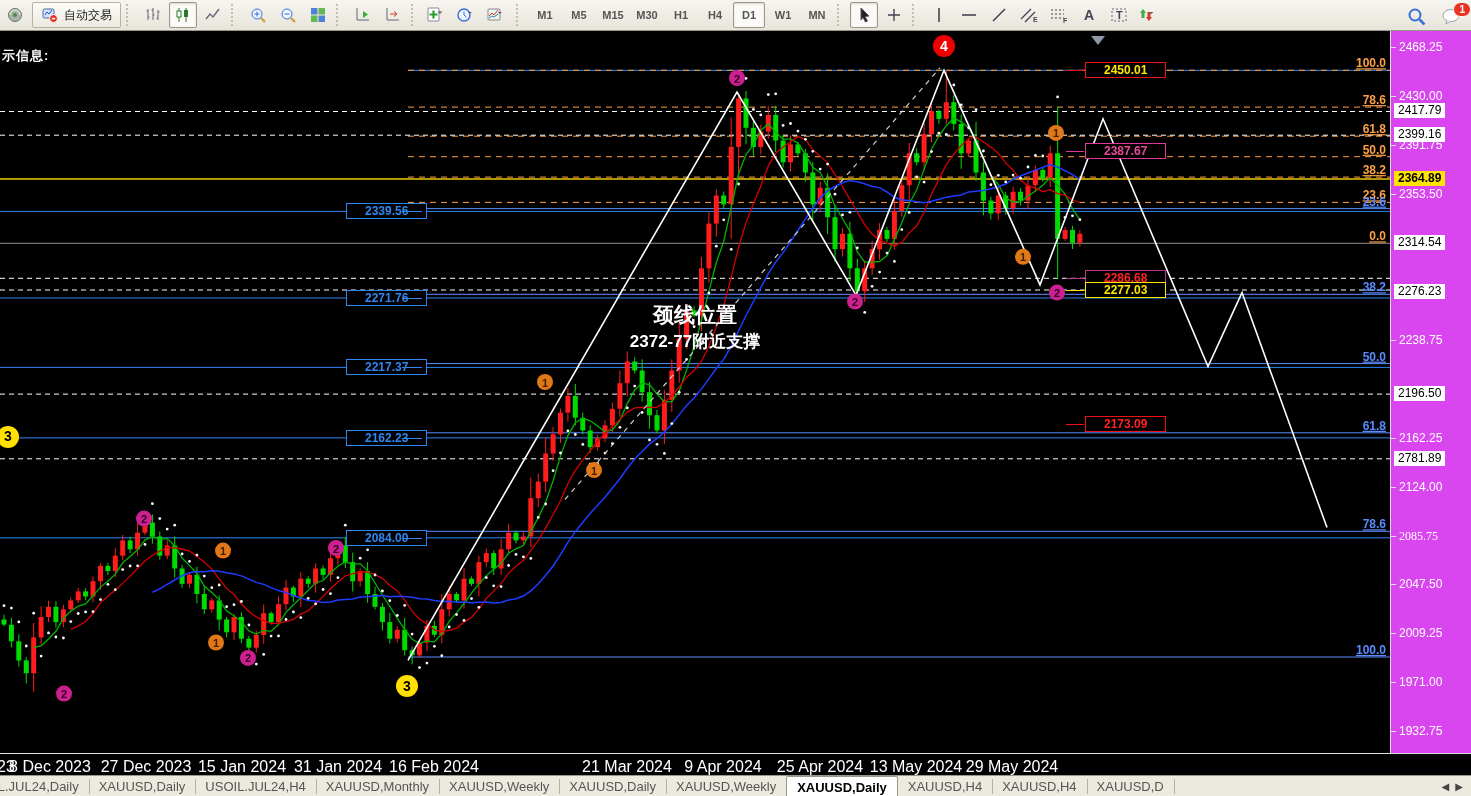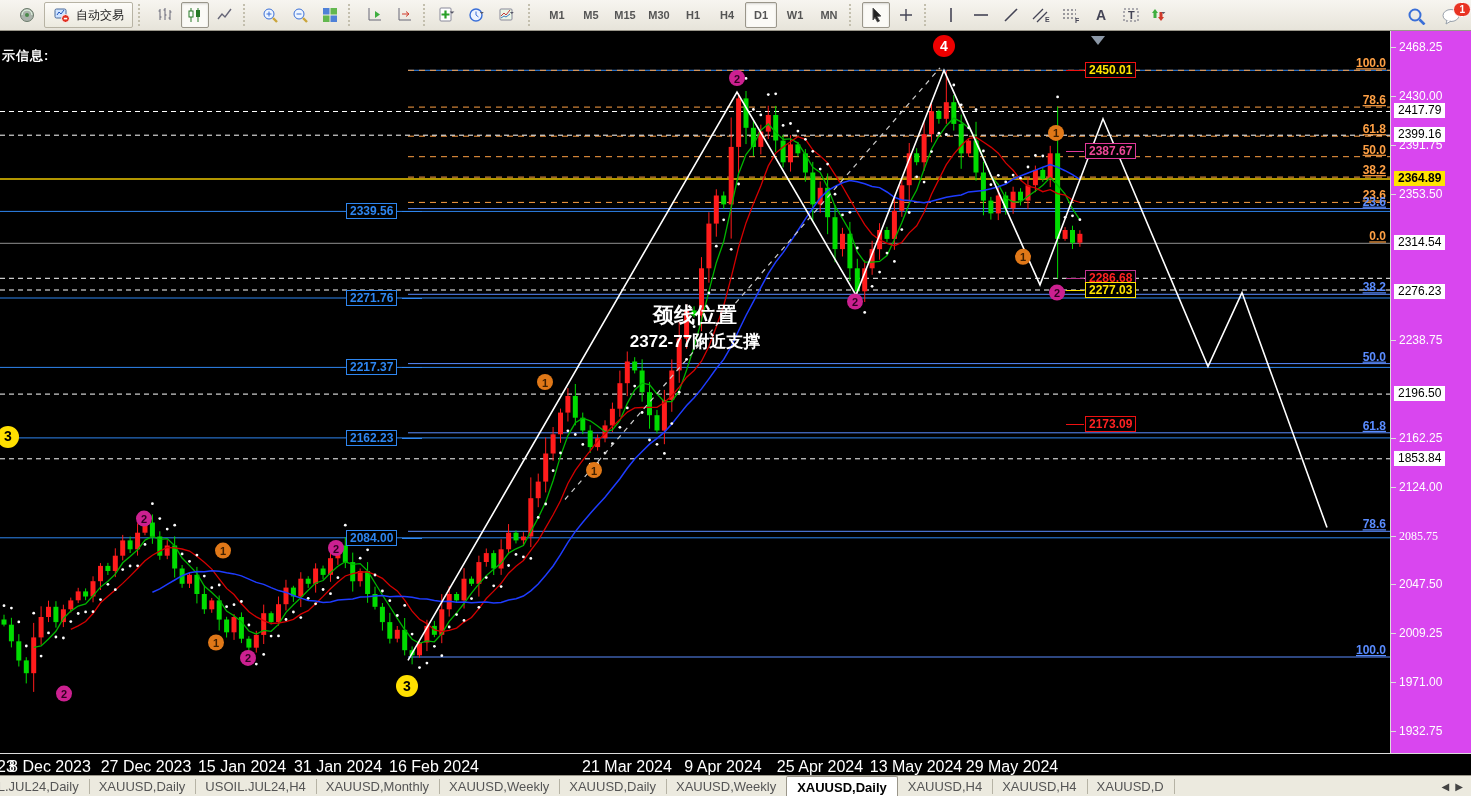--- a/index.html
+++ b/index.html
@@ -1,20 +1,20 @@
 <!DOCTYPE html>
 <html><head>
 <meta charset="utf-8">
 <style>
   html,body{margin:0;padding:0;background:#000;width:1471px;height:796px;overflow:hidden;
     font-family:"Liberation Sans",sans-serif;-webkit-font-smoothing:none;}
   
   .toolbar{position:absolute;left:0;top:0;width:1471px;height:31px;
     background:linear-gradient(#f7f5f0,#e7e4da);border-bottom:1px solid #9a968a;
-    display:flex;align-items:center;padding-left:12px;box-sizing:border-box;}
+    display:flex;align-items:center;padding-left:0;box-sizing:border-box;}
   .tbtn{height:24px;min-width:26px;display:flex;align-items:center;justify-content:center;
     border:1px solid transparent;border-radius:2px;margin:0 1px;color:#444;}
   .tbtn.pressed{background:#fbfaf6;border:1px solid #9a968a;box-shadow:inset 0 1px 2px rgba(0,0,0,.15);}
   .tbtn.txt{font-size:11px;font-weight:bold;color:#555;padding:0 4px;min-width:22px;}
   .tsep{width:7px;height:22px;margin:0 3px;border-left:2px dotted #c3bfae;}
   .autotrade{display:flex;align-items:center;gap:5px;padding:0 8px;height:24px;
     border:1px solid #b7b3a4;border-radius:2px;background:linear-gradient(#fdfcf9,#eceadf);
     font-size:12px;color:#222;margin:0 2px;}
   .tb-right{position:absolute;right:8px;top:0;height:31px;display:flex;align-items:center;gap:14px;}
   .chat-badge{position:absolute;top:-5px;right:-8px;background:#e83323;color:#fff;font-size:10px;
@@ -24,21 +24,21 @@
   .chart-wrap svg{position:absolute;left:0;top:0;}
   .info-label{position:absolute;left:2px;top:16px;color:#fff;font-size:13px;font-weight:bold;
     letter-spacing:1px;pointer-events:none;}
   .annotation{position:absolute;left:0;top:269px;width:1390px;text-align:center;color:#fff;
     font-weight:bold;pointer-events:none;line-height:1.45;}
   .annotation .t1{font-size:21px;}
   .annotation .t2{font-size:17px;}
   .shift-tri{position:absolute;left:1091px;top:5px;width:0;height:0;
     border-left:7px solid transparent;border-right:7px solid transparent;border-top:9px solid #8b97a6;}
   .lbox{position:absolute;height:14px;line-height:14px;font-size:12px;font-weight:bold;
-    padding:0 3px;background:#000;white-space:nowrap;pointer-events:none;}
+    padding:0 18px;background:#000;white-space:nowrap;pointer-events:none;}
   .lbox.blue{color:#2e86f0;border:1px solid #2e86f0;}
   .leader{position:absolute;height:0;border-top:1px solid;pointer-events:none;}
   
   .yaxis{position:absolute;left:1390px;top:31px;width:81px;height:722px;background:#d946ef;
     border-left:1px solid #dcdcdc;color:#fff;font-size:12px;}
   .ytick{position:absolute;left:8px;height:14px;line-height:14px;white-space:nowrap;}
   .ytick::before{content:"";position:absolute;left:-8px;top:7px;width:5px;border-top:1px solid #dcdcdc;}
   .ybox{position:absolute;left:3px;height:15px;line-height:15px;padding:0 4px;background:#fff;
     color:#000;font-size:12px;white-space:nowrap;}
   .ybox.cur{background:#ffe400;font-weight:bold;}
@@ -811,21 +811,21 @@
     <div class="ytick" style="top: 497.567px; font-family: Liberation Serif, serif;">2085.75</div>
     <div class="ytick" style="top: 546.424px;">2047.50</div>
     <div class="ytick" style="top: 595.281px;">2009.25</div>
     <div class="ytick" style="top: 644.137px;">1971.00</div>
     <div class="ytick" style="top: 692.994px;">1932.75</div>
     <div class="ybox" style="top: 72.4526px;">2417.79</div>
     <div class="ybox" style="top: 96.2487px;">2399.16</div>
     <div class="ybox" style="top: 204.334px;">2314.54</div>
     <div class="ybox" style="top: 253.267px;">2276.23</div>
     <div class="ybox" style="top: 355.106px;">2196.50</div>
-    <div class="ybox" style="top: 419.814px;">1853.84</div>
+    <div class="ybox" style="top: 419.814px;">2781.89</div>
     <div class="ybox cur" style="top: 140.022px;">2364.89</div>
   </div>
 <div class="xaxis" id="xaxis">
     <div class="xd" style="left: 6px;">23</div>
     <div class="xd" style="left: 50px;">8 Dec 2023</div>
     <div class="xd" style="left: 146px;">27 Dec 2023</div>
     <div class="xd" style="left: 242px;">15 Jan 2024</div>
     <div class="xd" style="left: 338px;">31 Jan 2024</div>
     <div class="xd" style="left: 434px;">16 Feb 2024</div>
     <div class="xd" style="left: 530px; margin-top: 48px;">5 Mar 2024</div>

